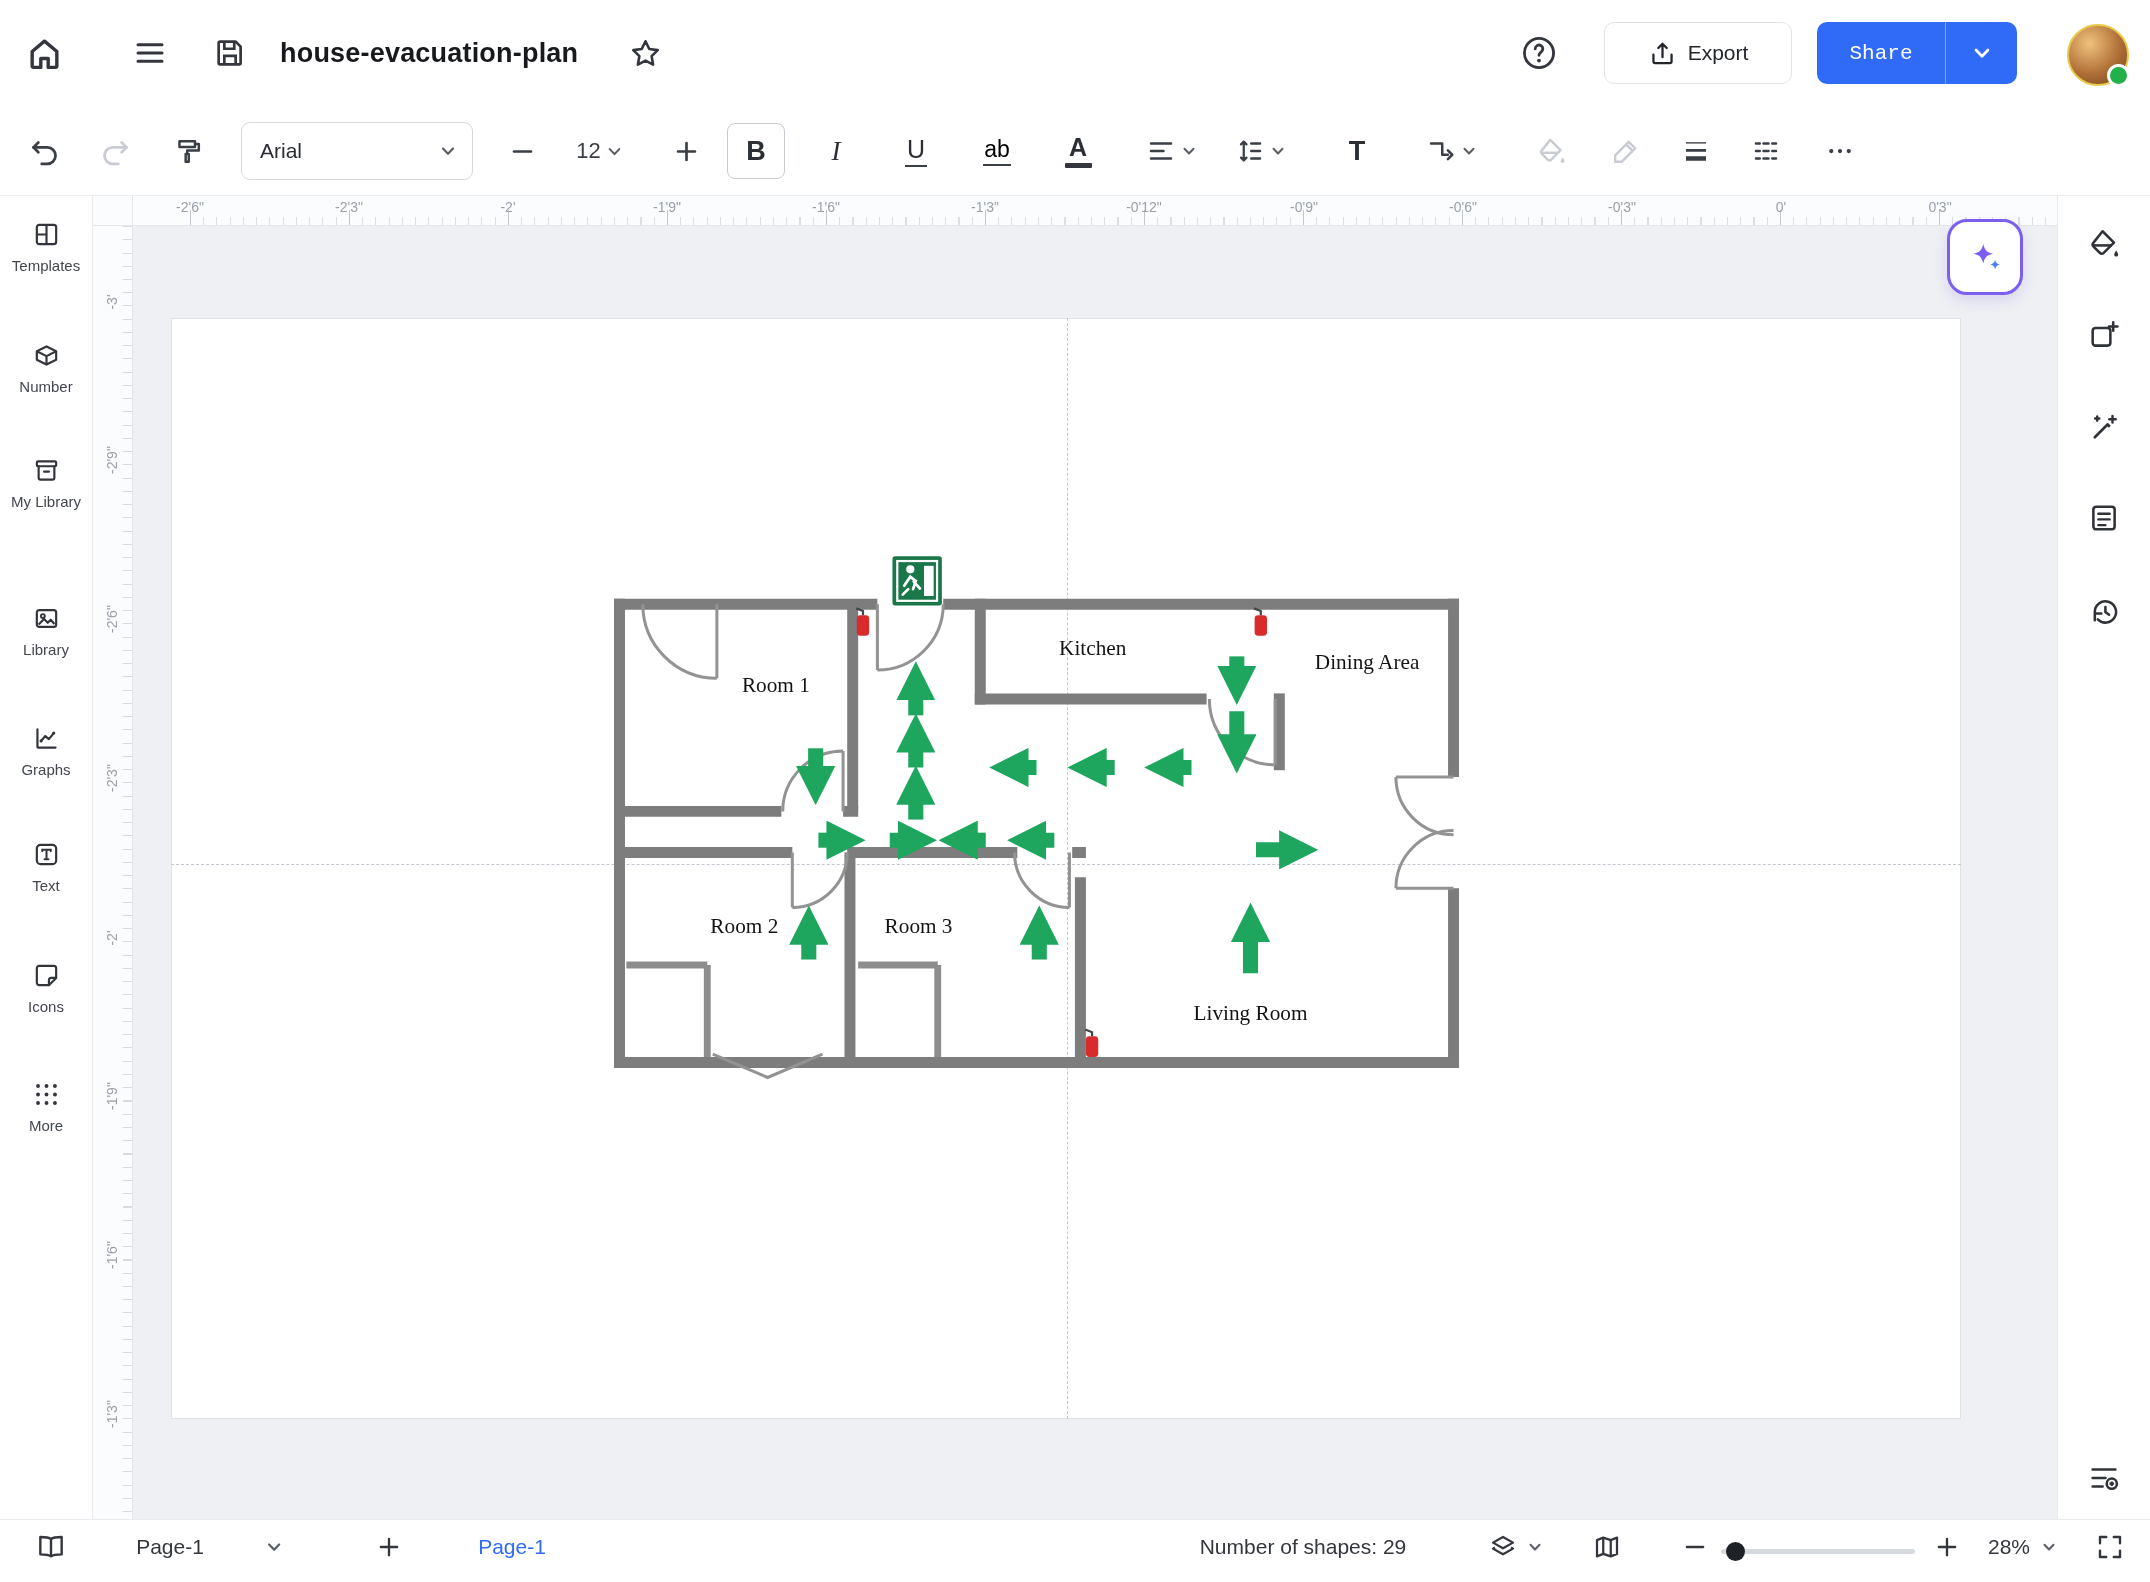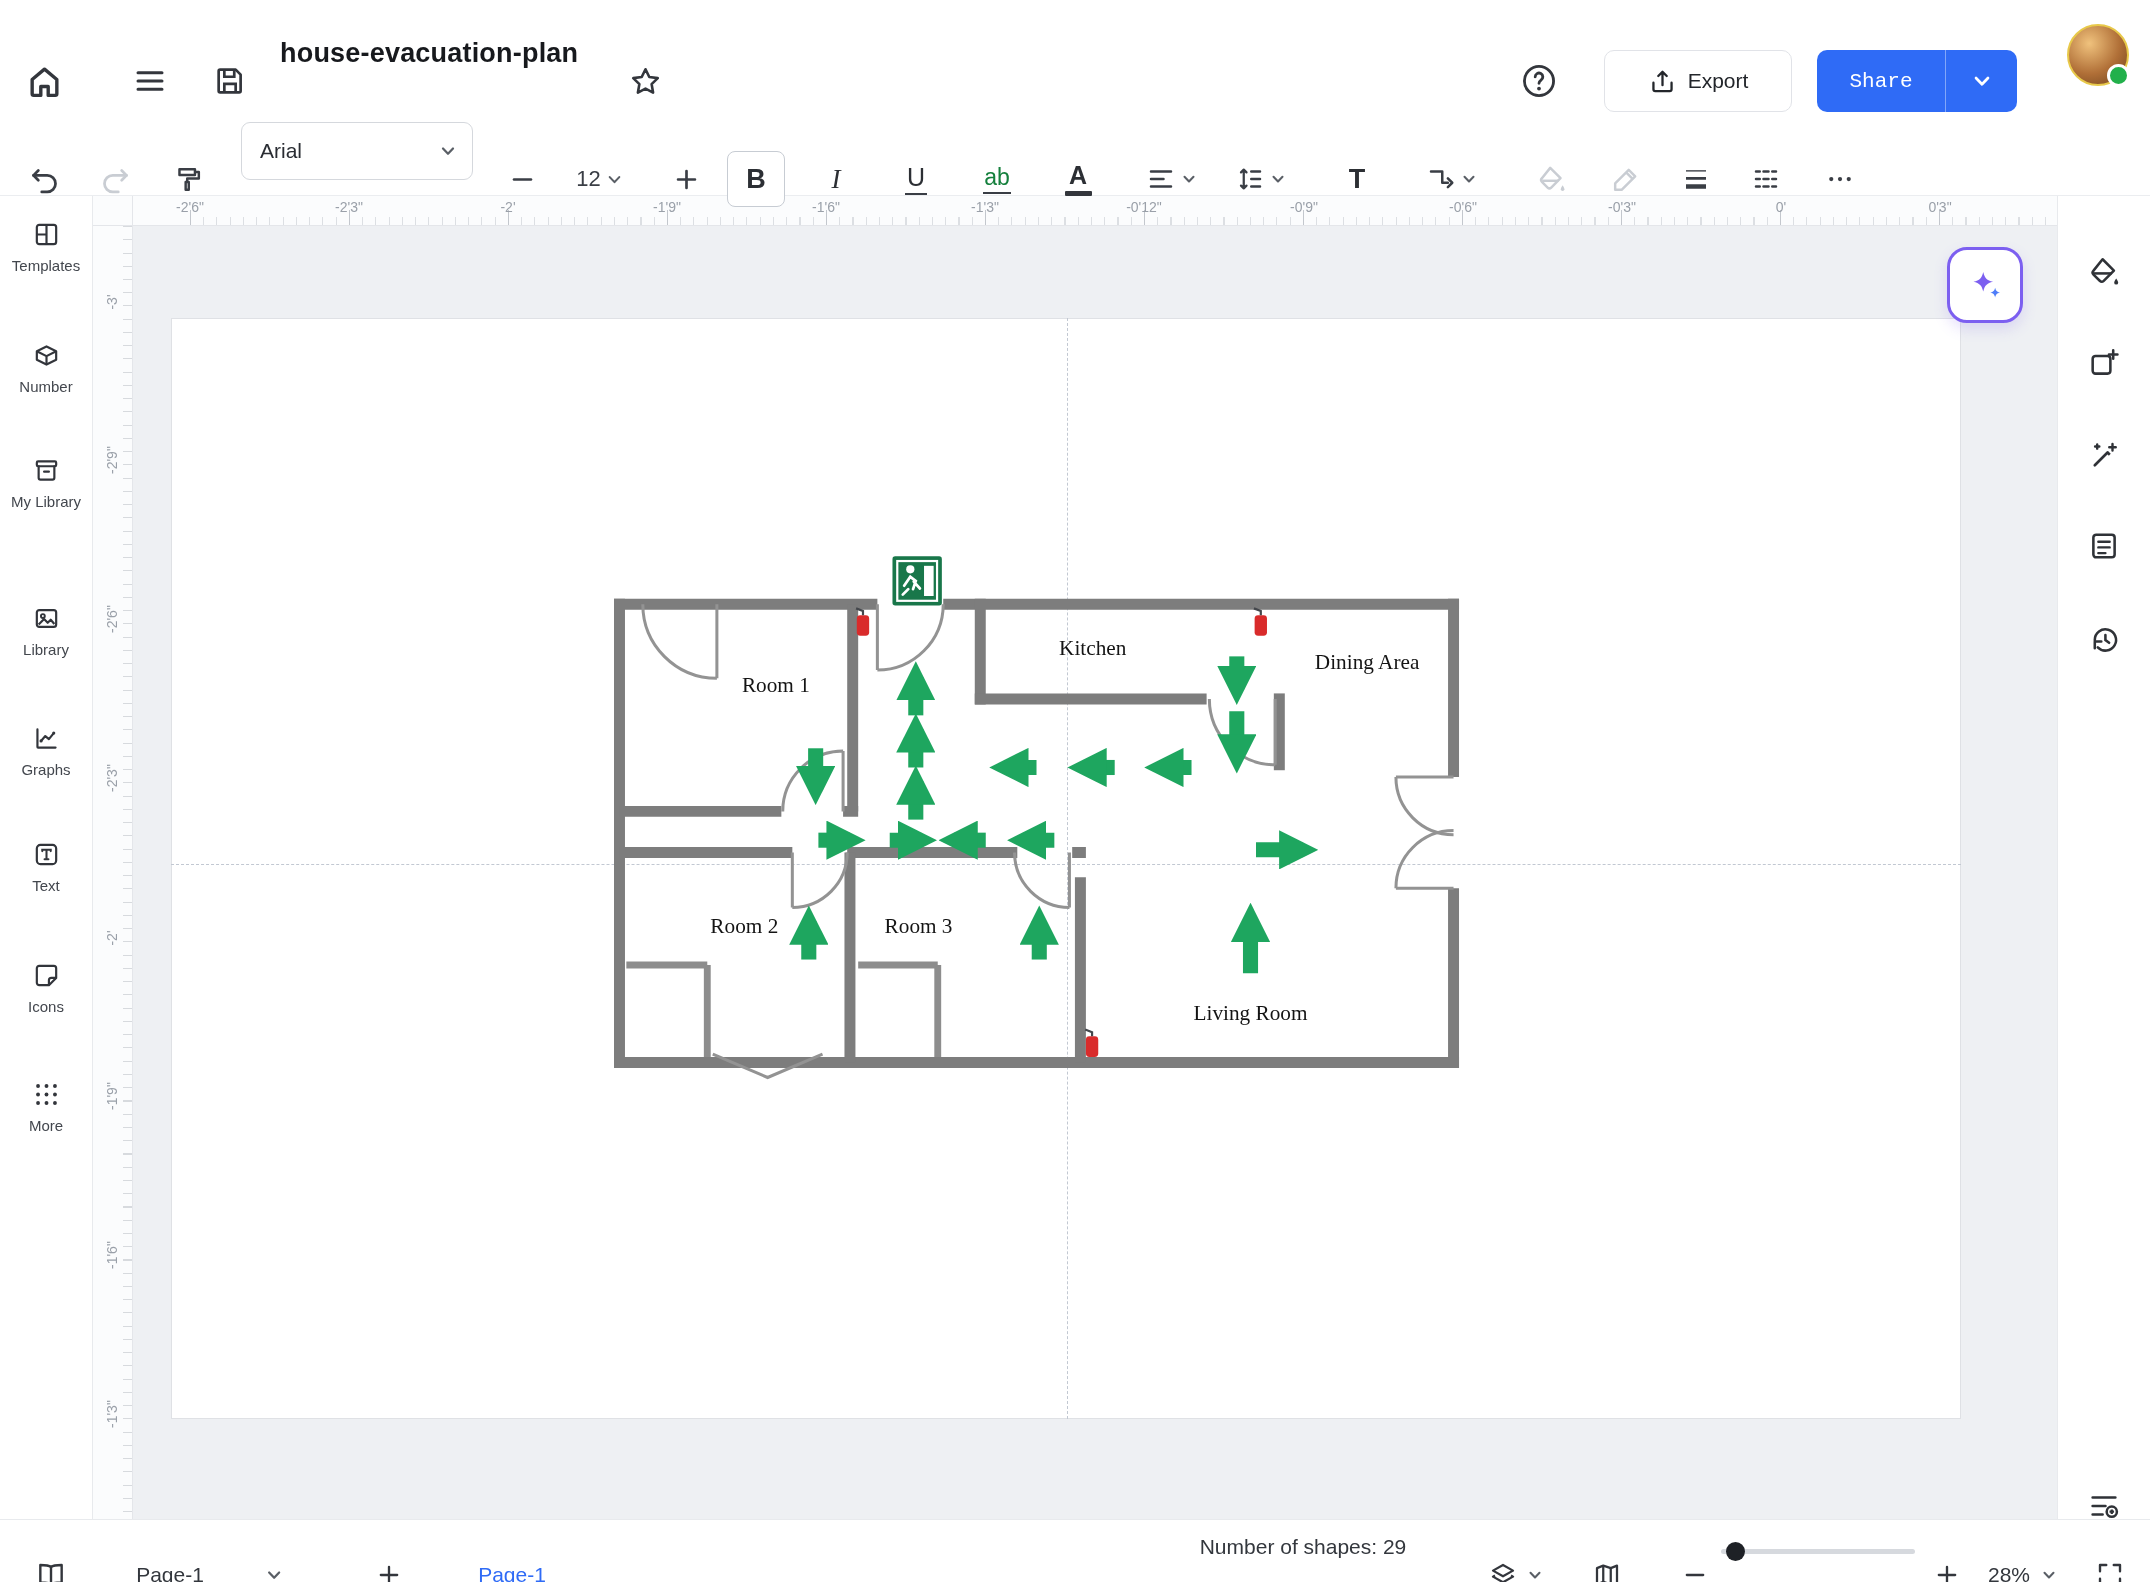--- a/index.html
+++ b/index.html
@@ -1,19 +1,19 @@
 <!DOCTYPE html>
 <html><head>
 <meta charset="utf-8">
 <style>
   * { box-sizing: border-box; margin: 0; padding: 0; }
   html,body { background:#fff; }
   .app { position:relative; width:2150px; height:1582px; overflow:hidden;
          font-family:"Liberation Sans", sans-serif; color:#33363c; background:#fff; }
-  button { background:none; border:none; cursor:pointer; color:#33363c; font-family:inherit;margin-top:28px; }
+  button { background:none; border:none; cursor:pointer; color:#33363c; font-family:inherit; }
   svg { display:block; }
 
   
   .topbar { position:absolute; top:0; left:0; right:0; height:106px; background:#fff; z-index:30; }
   .ibtn { position:absolute; top:53px; transform:translate(-50%,-50%); width:56px; height:56px;
           display:flex; align-items:center; justify-content:center; border-radius:10px; }
   .doc-title { position:absolute; left:280px; top:53px; transform:translateY(-50%);
                font-size:27px; font-weight:700; color:#17191d; letter-spacing:.2px; }
   .btn-export { position:absolute; left:1604px; top:22px; width:188px; height:62px;
                 border:1.5px solid #e1e3e8; border-radius:10px; background:#fff;
@@ -33,21 +33,21 @@
   
   .toolbar { position:absolute; top:106px; left:0; right:0; height:90px; background:#fff;
              border-bottom:1px solid #ebedf0; z-index:29; }
   .tbtn { position:absolute; top:45px; transform:translate(-50%,-50%); min-width:50px; height:56px;
           display:flex; align-items:center; justify-content:center; gap:4px; border-radius:8px; color:#3a3e45; }
   .tbtn.disabled { color:#c9cdd3; cursor:default; }
   .tbtn.boxed { border:1.5px solid #c7ccd3; background:#fff; width:58px; }
   .glyph-b { font-size:27px; font-weight:700; color:#2c2f34; }
   .glyph-i { font-size:27px; font-style:italic; font-family:"Liberation Serif",serif; color:#2c2f34; }
   .glyph-u { font-size:25px; border-bottom:2.5px solid #3a3e45; padding:0 2px 1px; color:#2c2f34; }
-  .glyph-ab { font-size:23px; border-bottom:2.5px solid #3a3e45; padding:0 1px 1px; color:#15803d; }
+  .glyph-ab { font-size:23px; border-bottom:2.5px solid #3a3e45; padding:0 1px 1px; color:#000000; }
   .glyph-a { display:flex; flex-direction:column; align-items:center; }
   .glyph-a .ltr { font-size:25px; font-weight:600; line-height:26px; color:#2c2f34; }
   .glyph-a .bar { width:27px; height:5px; background:#33363c; margin-top:3px; border-radius:1px; }
   .glyph-t { font-size:27px; font-weight:600; color:#2c2f34; }
   .font-select { position:absolute; left:241px; top:16px; width:232px; height:58px;
                  border:1.5px solid #d5d8dd; border-radius:9px; background:#fff;
                  display:flex; align-items:center; justify-content:space-between;
                  padding:0 14px 0 18px; font-size:21px; color:#2a2d33; }
 
   

